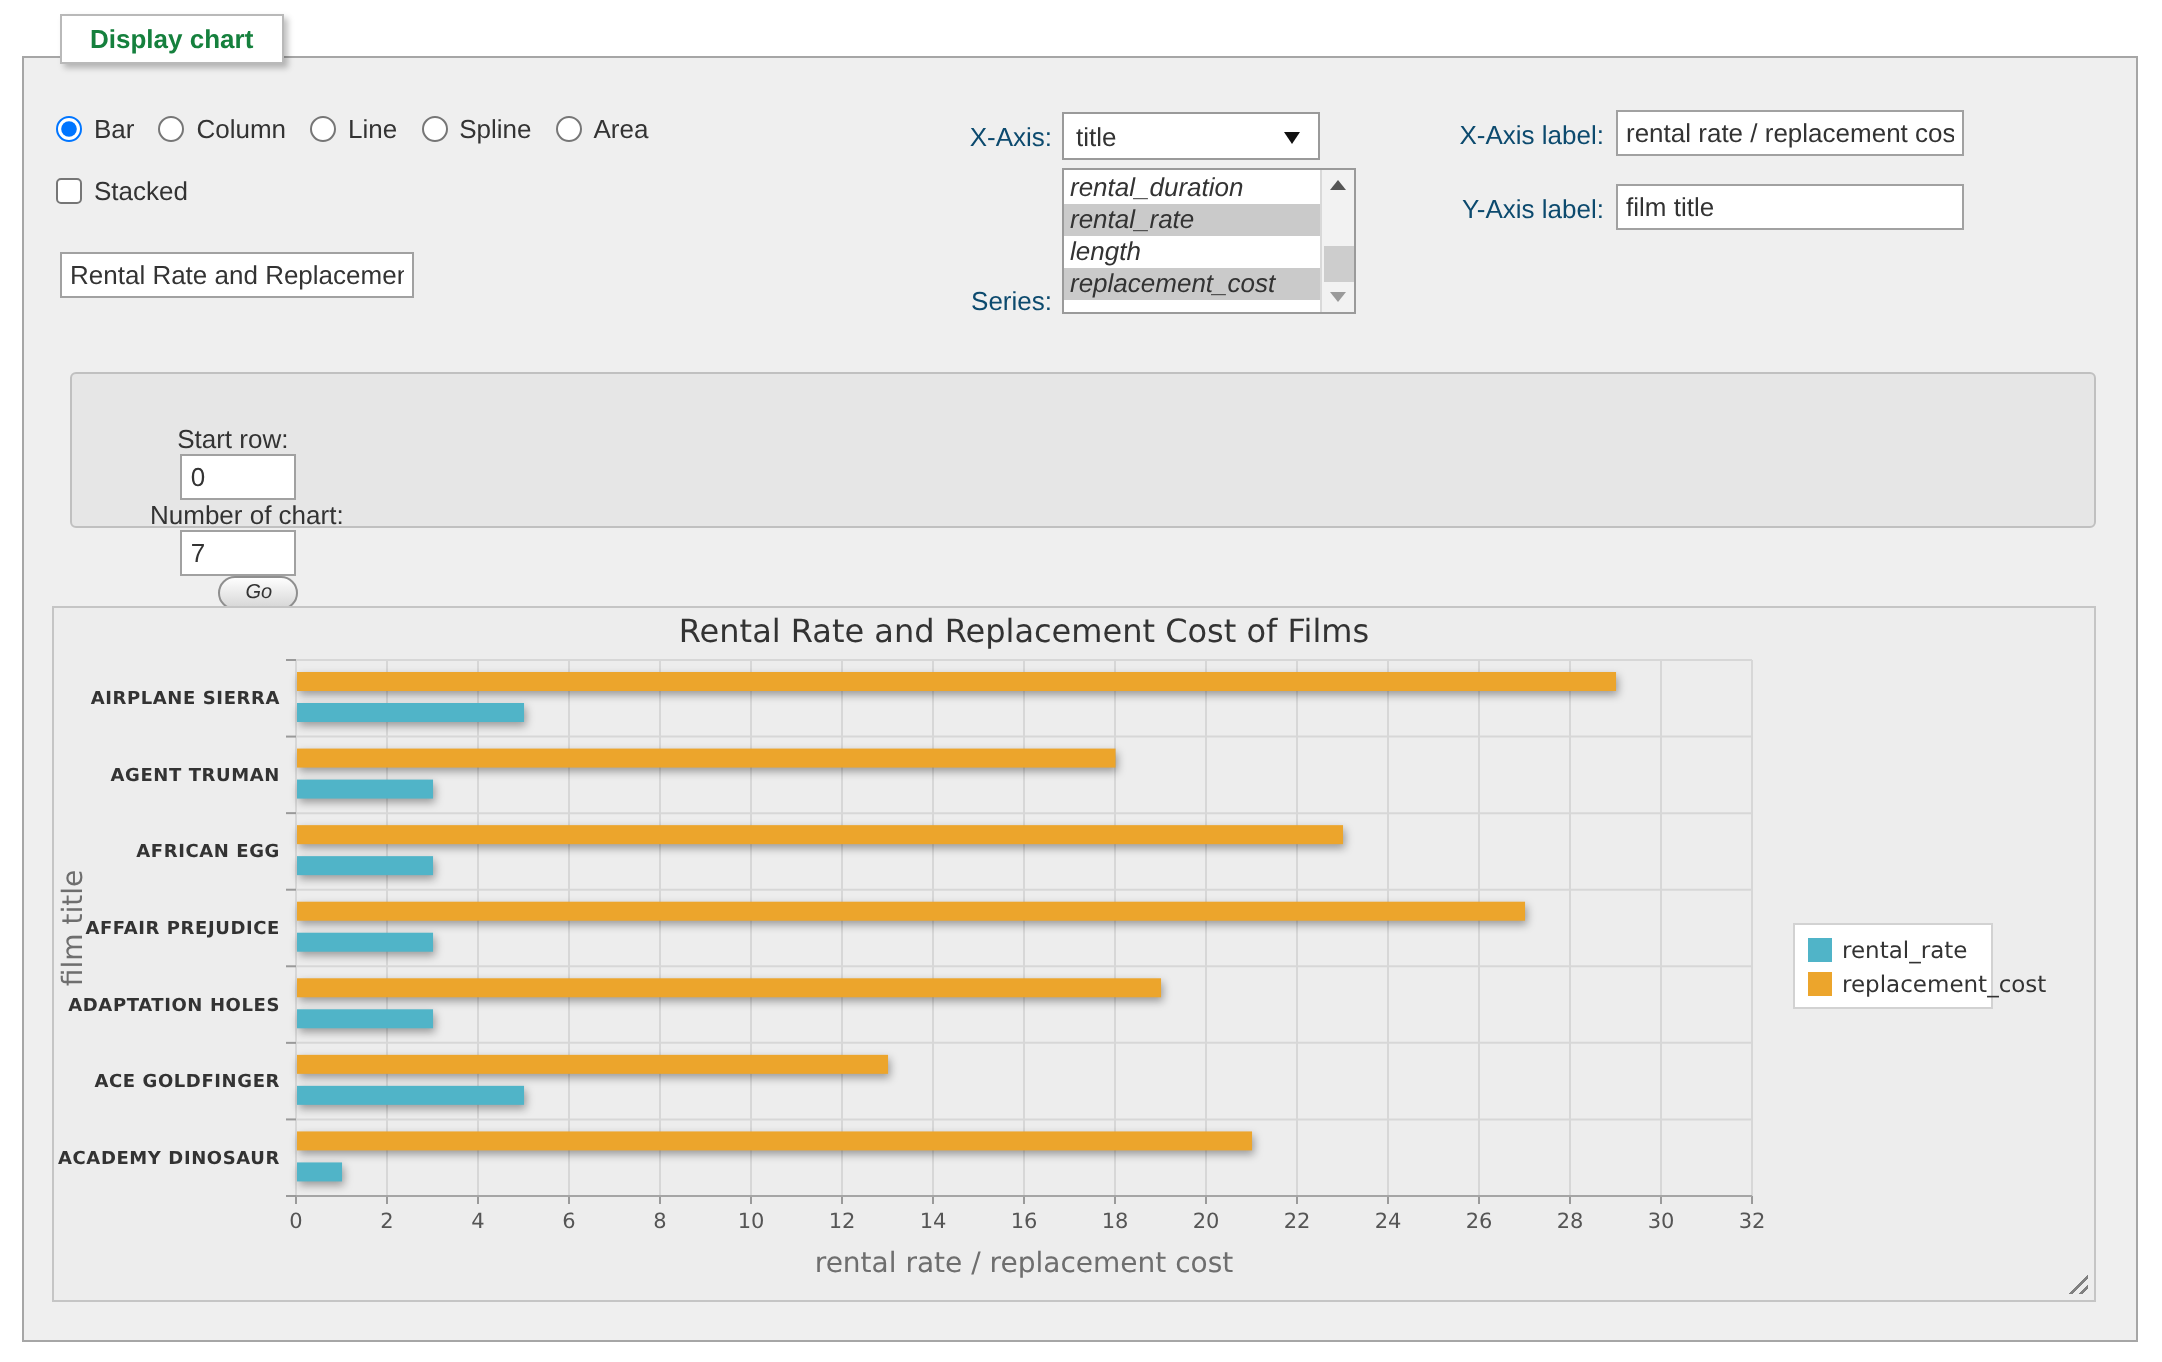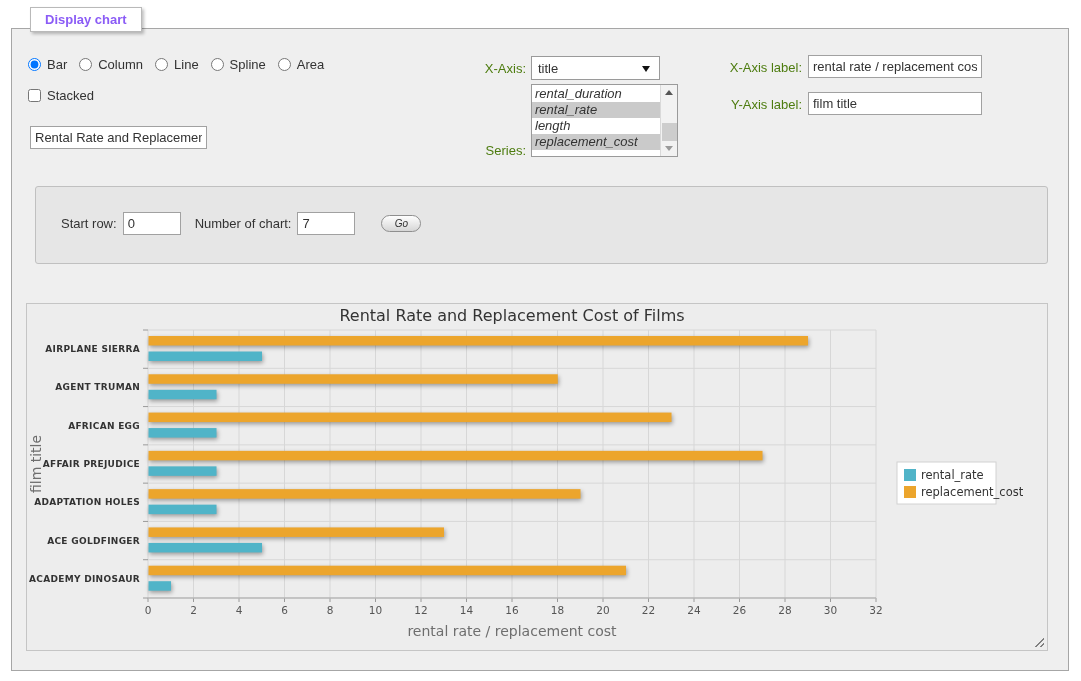--- a/index.html
+++ b/index.html
@@ -8,24 +8,24 @@
     width:1081px; height:681px; position:relative; overflow:hidden;
     background:#ffffff; font-family:"Liberation Sans", sans-serif; font-size:13px; color:#333;
   }
   .fieldset {
     position:absolute; left:11px; top:28px; width:1058px; height:643px;
     border:1px solid #a6a6a6; background:#efefef;
   }
   .legend-box {
     position:absolute; left:30px; top:7px; z-index:3;
     background:#ffffff; border:1px solid #b9b9b9; box-shadow:2px 2px 3px rgba(0,0,0,0.25);
-    padding:4px 14px; font-weight:bold; color:#8b5cf6;
+    padding:4px 14px; font-weight:bold; color:#15803d;
   }
   .abs { position:absolute; }
-  .flabel { position:absolute; text-align:right; color:#4d7c0f; }
+  .flabel { position:absolute; text-align:right; color:#0c4a6e; }
   .radio-row { position:absolute; left:28px; top:57px; display:flex; align-items:center; gap:12px; }
   .radio-row label, .chk-row label { display:flex; align-items:center; gap:4px; cursor:default; }
   .chk-row { position:absolute; left:28px; top:88px; display:flex; align-items:center; }
   input[type=radio], input[type=checkbox] { margin:0 2px 0 0; }
   input[type=text] {
     border:1px solid #a1a1a1; background:#fff; color:#333; font-family:"Liberation Sans",sans-serif;
     font-size:13px; padding:2px 4px; height:23px;
   }
   .fake-select {
     position:absolute; left:531px; top:56px; width:129px; height:24px;
@@ -52,21 +52,21 @@
   .vscroll .btn.down { bottom:0; }
   .tri-up { position:absolute; left:4px; top:5px; width:0; height:0;
     border-left:4px solid transparent; border-right:4px solid transparent; border-bottom:5px solid #555; }
   .tri-down { position:absolute; left:4px; top:5px; width:0; height:0;
     border-left:4px solid transparent; border-right:4px solid transparent; border-top:5px solid #9a9a9a; }
   .vscroll .thumb { position:absolute; left:1px; top:38px; width:15px; height:18px; background:#cdcdcd; }
   .panel {
     position:absolute; left:35px; top:186px; width:1013px; height:78px;
     background:#e6e6e6; border:1px solid #c0c0c0; border-radius:3px;
   }
-  .panel .row { position:absolute; left:25px; top:25px; display:flex; align-items:center; }
+  .panel .row { position:absolute; left:25px; top:25px; display:flex; align-items:center;flex-direction:column; }
   .go-btn {
     margin-left:26px; width:40px; height:17px; border-radius:13px;
     border:1px solid #8f8f8f; background:linear-gradient(#fefefe,#d6d6d6);
     font-family:"Liberation Sans",sans-serif; font-size:10px; color:#333; cursor:pointer;font-style:italic;
   }
   .chart-panel {
     position:absolute; left:26px; top:303px; width:1022px; height:348px;
     background:#ededed; border:1px solid #c5c5c5;
   }
   .chart-panel svg { display:block; }

